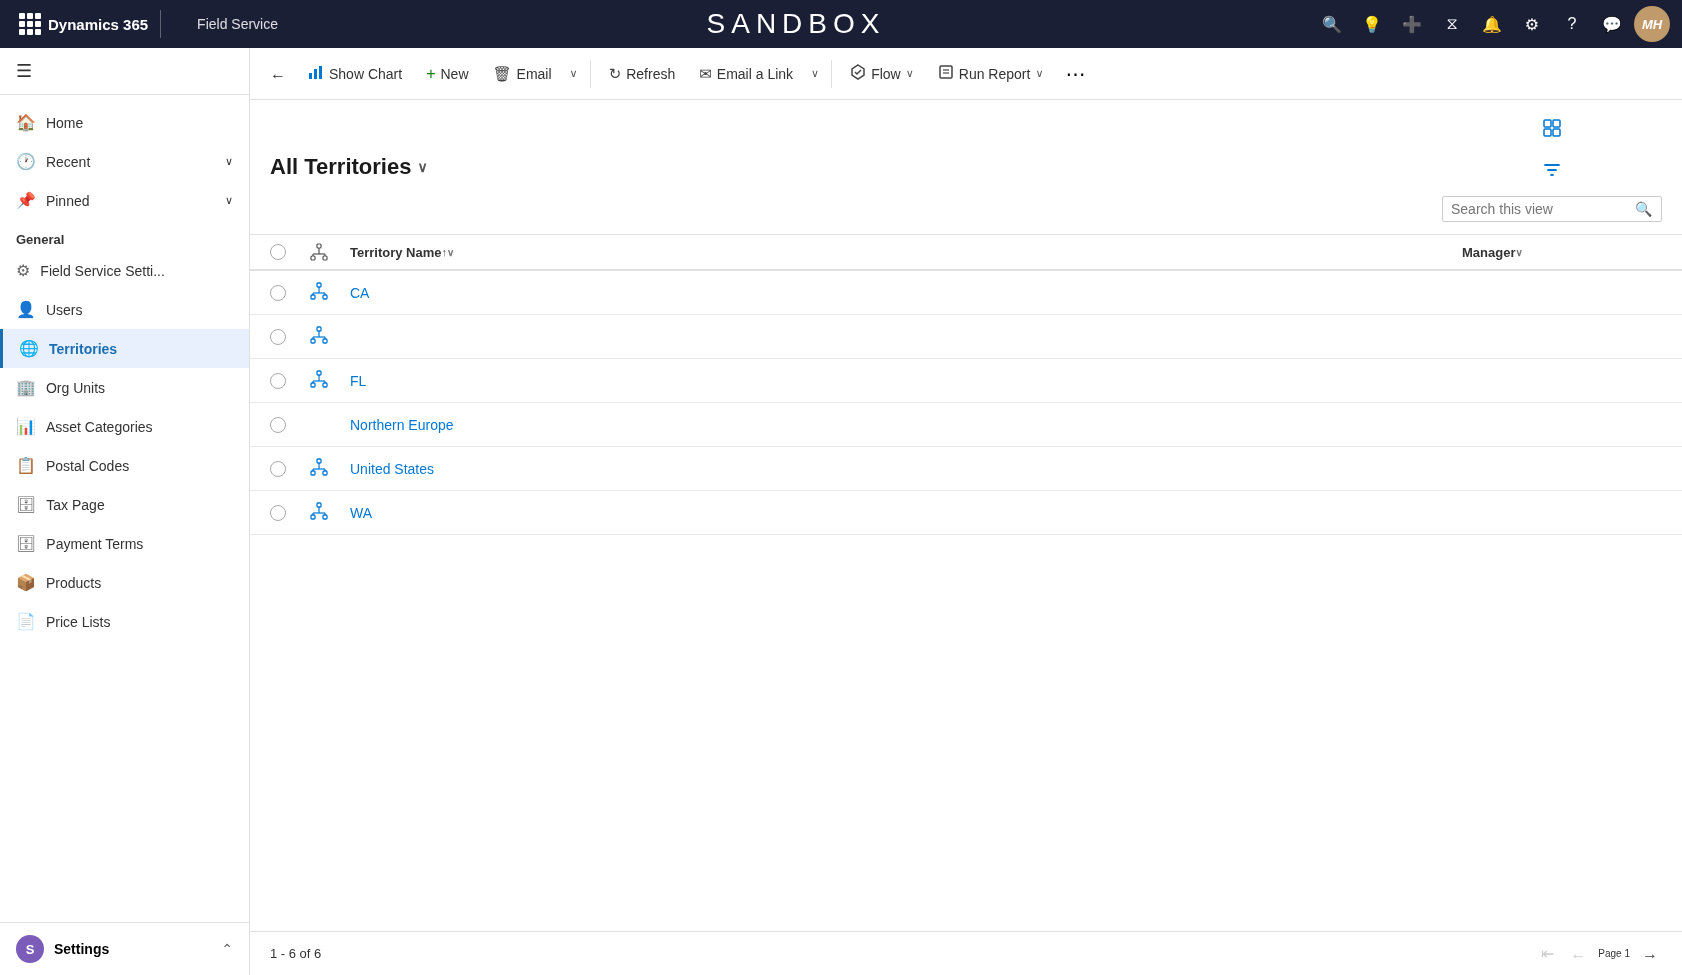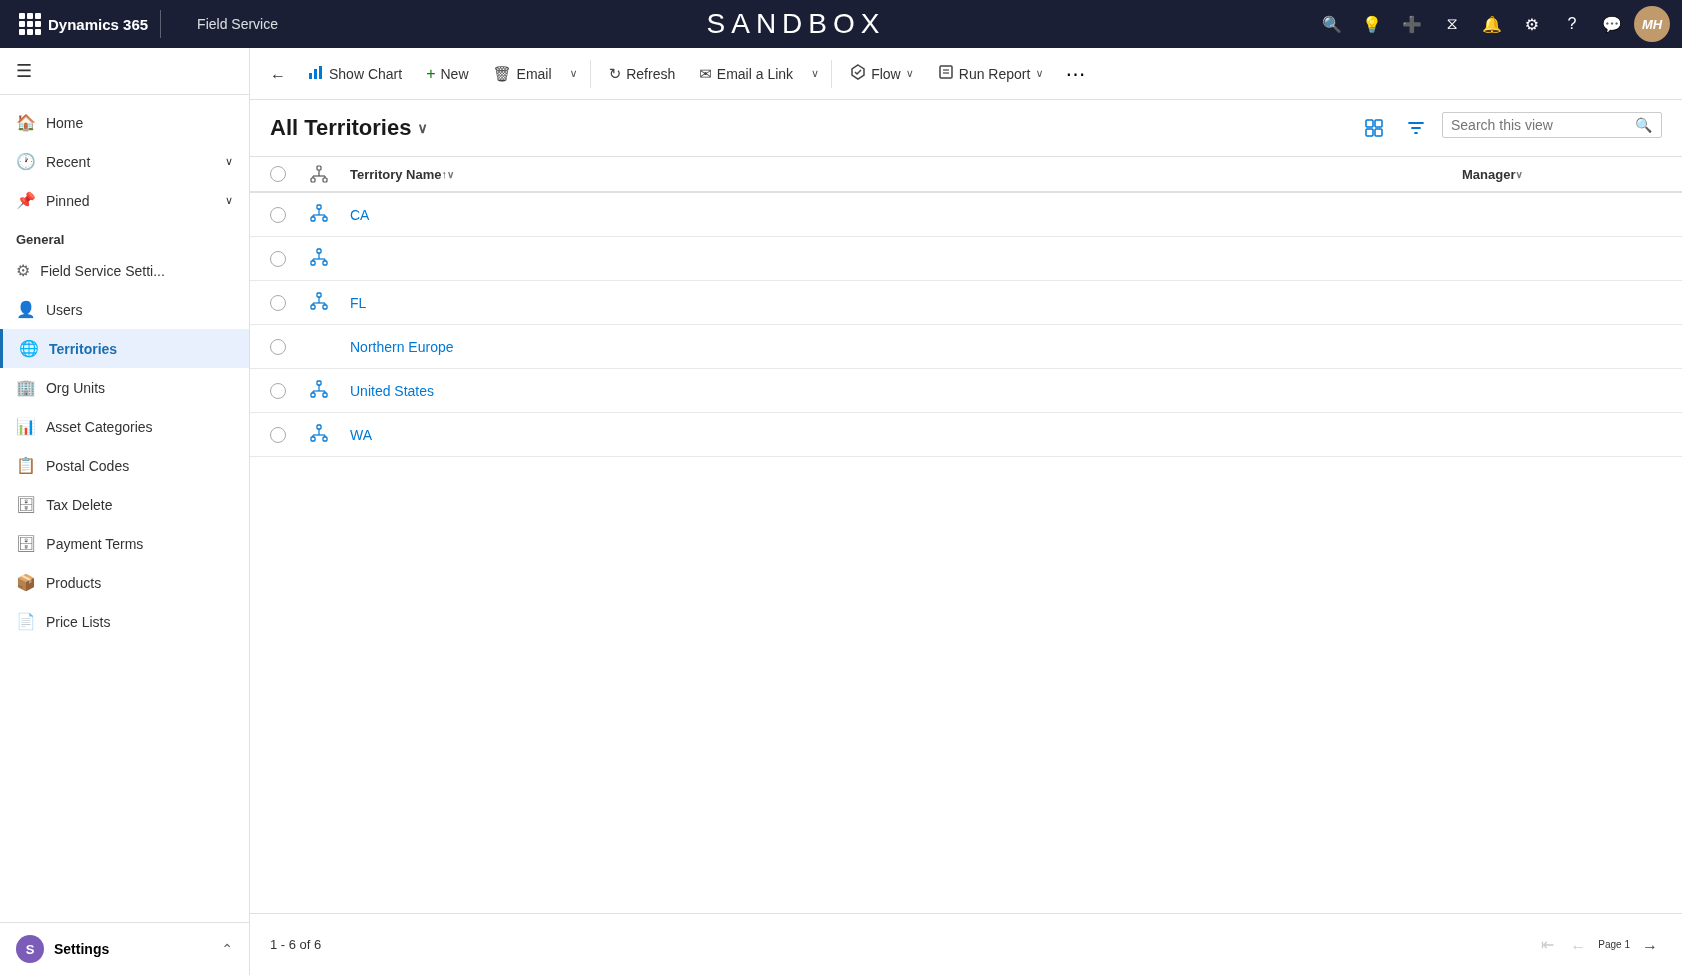--- a/index.html
+++ b/index.html
@@ -151,21 +151,21 @@
     }
     .view-title {
       font-size: 22px;
       font-weight: 700;
       color: #1a1a1a;
       display: flex; align-items: center; gap: 6px;
       cursor: pointer;
     }
     .view-title-chevron { font-size: 14px; color: #555; }
     .view-header-spacer { flex: 1; }
-    .view-header-icons { display: flex; align-items: flex-start; gap: 10px; }
+    .view-header-icons { display: flex; align-items: center; gap: 10px; flex-direction: column; }
     .view-icon-btn {
       width: 32px; height: 32px;
       display: flex; align-items: center; justify-content: center;
       cursor: pointer; color: #0078d4; font-size: 16px; border-radius: 2px;
     }
     .search-box {
       display: flex; align-items: center;
       border: 1px solid #ccc;
       border-radius: 2px;
       padding: 4px 8px;
@@ -212,21 +212,21 @@
       border-radius: 50%;
       cursor: pointer;
     }
     .row-icon { color: #0078d4; font-size: 16px; }
     .row-link { color: #0078d4; text-decoration: none; font-size: 14px; text-align: right; }
     .row-manager { font-size: 14px; color: #333; }
 
     
     .table-footer {
       display: flex; align-items: center; justify-content: space-between;
-      padding: 19px 20px;
+      padding: 10px 20px;
       border-top: 1px solid #e0e0e0;
       background: white;
       flex-shrink: 0;
       font-size: 13px;
       color: #333;
     }
     .footer-pagination { display: flex; align-items: center; gap: 8px; }
     .page-nav-btn { cursor: pointer; font-size: 16px; color: #444; padding: 2px 4px; border: none; background: none; }
     .page-nav-btn:disabled { color: #ccc; cursor: default; }
     .page-label { font-size: 10px; }
@@ -306,21 +306,21 @@
       <div class="sidebar-item">
         <span class="sidebar-item-icon">📊</span>
         <span>Asset Categories</span>
       </div>
       <div class="sidebar-item">
         <span class="sidebar-item-icon">📋</span>
         <span>Postal Codes</span>
       </div>
       <div class="sidebar-item">
         <span class="sidebar-item-icon">🗄</span>
-        <span>Tax Delete</span>
+        <span>Tax Page</span>
       </div>
       <div class="sidebar-item">
         <span class="sidebar-item-icon">🗄</span>
         <span>Payment Terms</span>
       </div>
       <div class="sidebar-item">
         <span class="sidebar-item-icon">📦</span>
         <span>Products</span>
       </div>
       <div class="sidebar-item">

